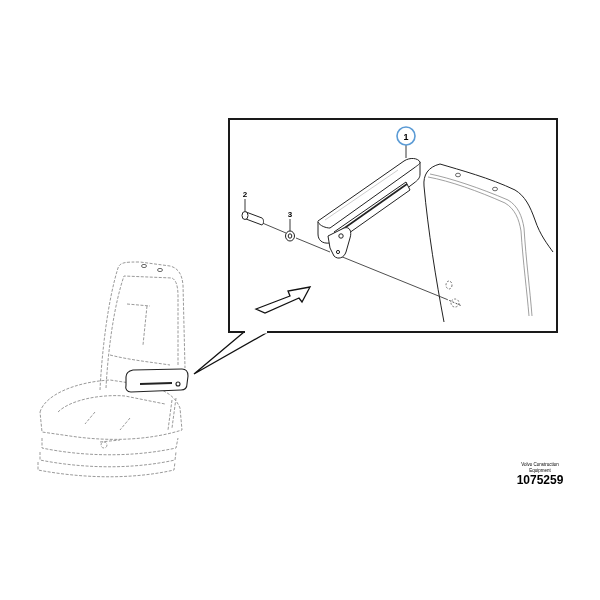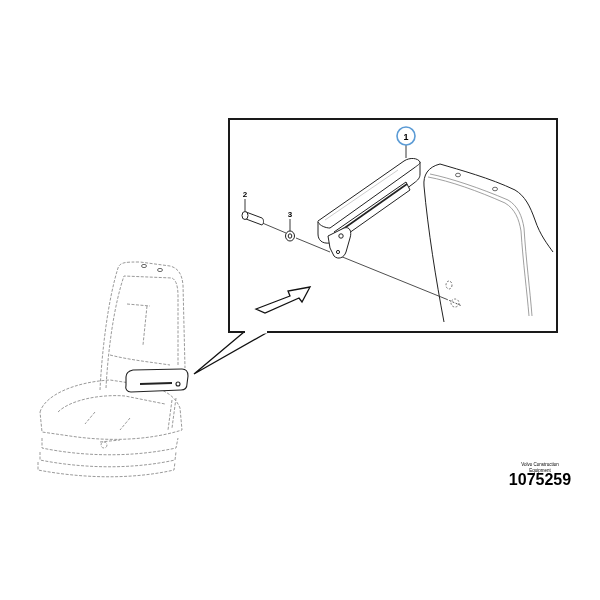--- a/index.html
+++ b/index.html
@@ -1,21 +1,21 @@
 <!DOCTYPE html>
 <html><head>
   <meta charset="utf-8">
   <style>
     html, body { margin: 0; padding: 0; background: #ffffff; }
     body { width: 600px; height: 600px; position: relative; overflow: hidden; font-family: "Liberation Sans", sans-serif; }
     #diagram { position: absolute; left: 0; top: 0; width: 600px; height: 600px; }
     .label { font-family: "Liberation Sans", sans-serif; font-weight: bold; fill: #000; }
     .footer { position: absolute; left: 505px; top: 462px; width: 70px; text-align: center; color: #000; }
     .footer .brand { font-size: 4.5px; line-height: 5.5px; }
-    .footer .code { font-size: 16px; font-weight: bold; line-height: 12px; margin-top: 1px; }
+    .footer .code { font-size: 12px; font-weight: bold; line-height: 12px; margin-top: 1px; }
   </style>
 </head>
 <body>
 
 <svg id="diagram" viewBox="0 0 600 600" xmlns="http://www.w3.org/2000/svg">
 
   <g fill="none" stroke="#9a9a9a" stroke-width="1" stroke-dasharray="3,1.5">
 
     <path d="M100,390 C102,350 108,300 118,268 C120,262 126,262 140,262 L170,266 C178,268 182,274 183,285 L185,368"></path>
     <path d="M106,388 C108,350 114,305 124,276 L172,278 C176,280 178,286 178,296 L178,365"></path>

